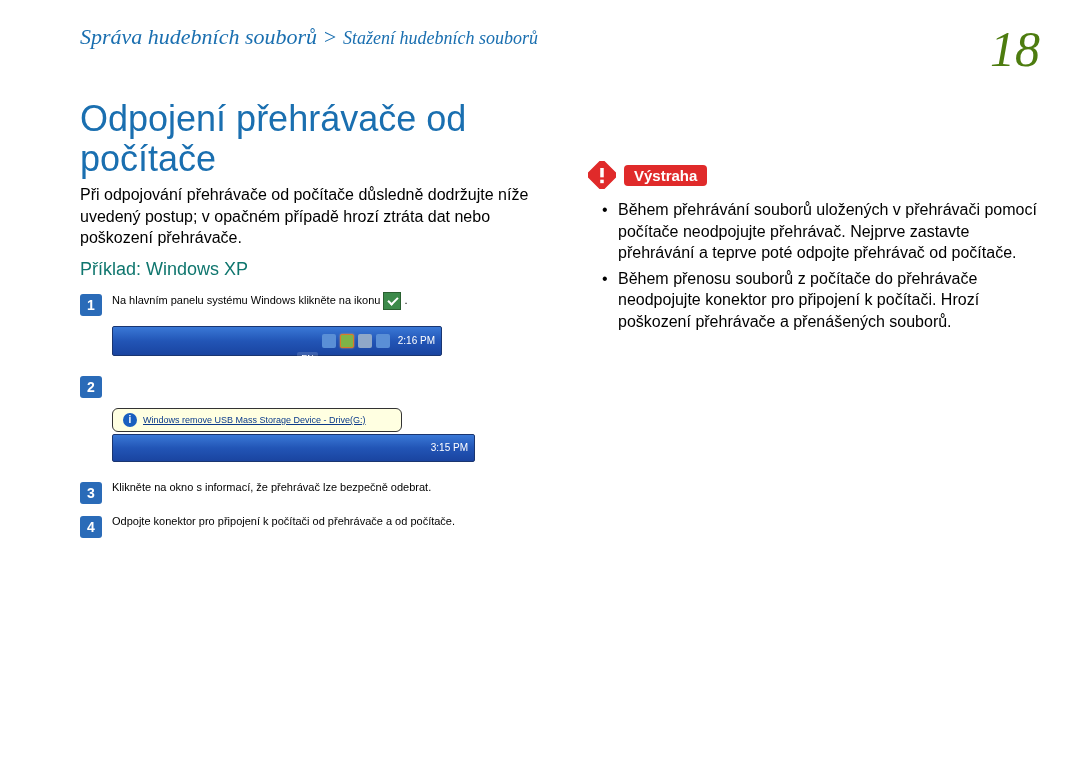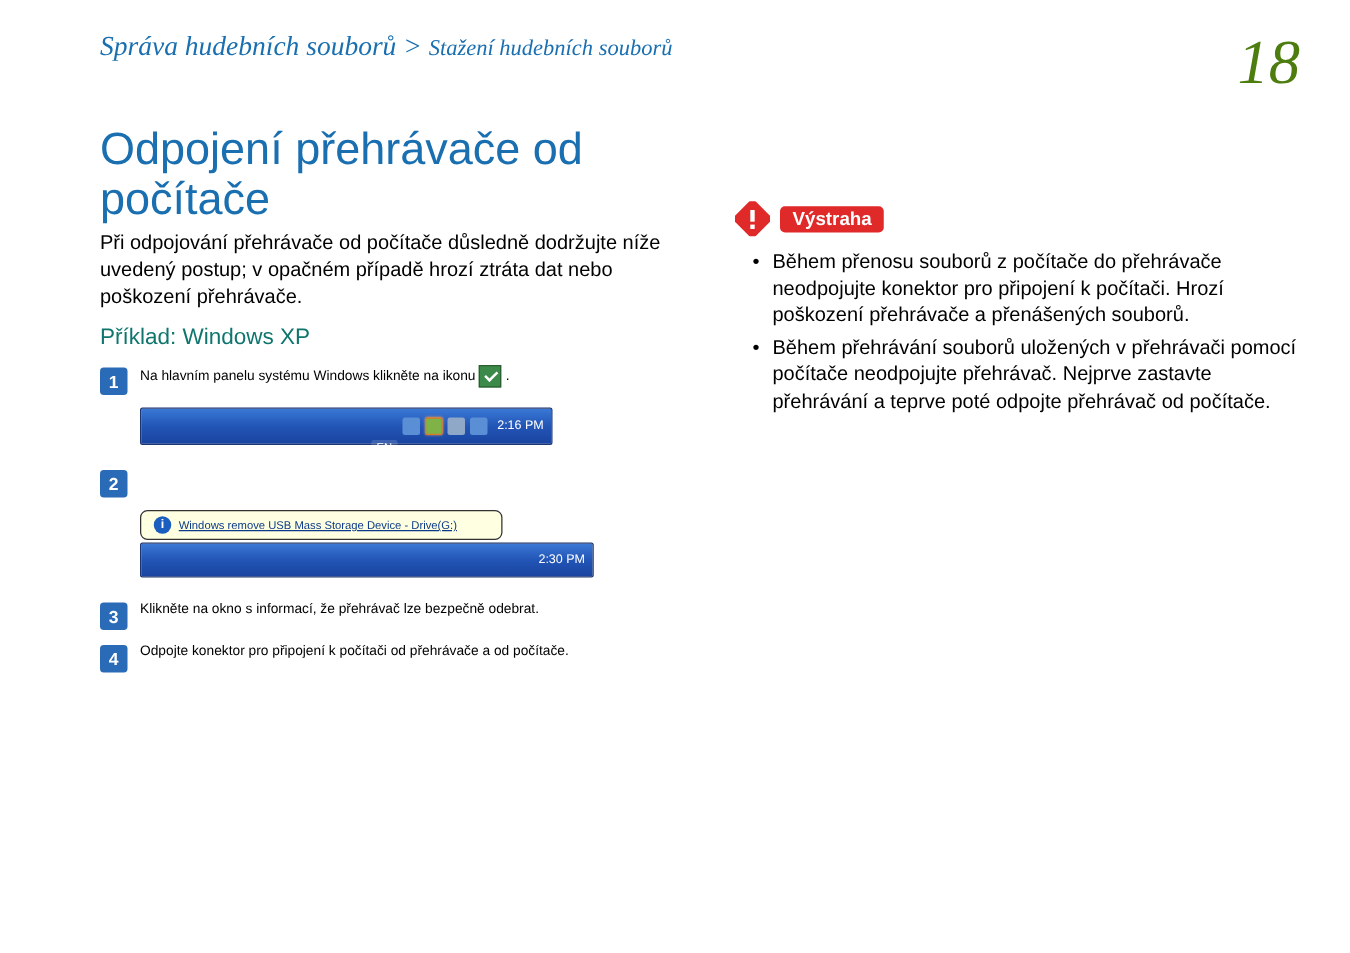--- a/index.html
+++ b/index.html
@@ -264,21 +264,21 @@
     <div class="balloon-container">
       <div class="balloon">
         <span class="info">i</span>
         <span class="balloon-link">Windows remove USB Mass Storage Device - Drive(G:)</span>
       </div>
       <div class="taskbar2">
         <span class="tray-icon blue"></span>
         <span class="tray-icon"></span>
         <span class="tray-icon sound"></span>
         <span class="tray-icon blue"></span>
-        <span class="time">2:30 PM</span>
+        <span class="time">3:15 PM</span>
       </div>
     </div>
 
     <div class="step">
       <div class="step-num">3</div>
       <div class="step-text">Klikněte na okno s informací, že přehrávač lze bezpečně odebrat.</div>
     </div>
 
     <div class="step">
       <div class="step-num">4</div>
@@ -291,17 +291,17 @@
       <span class="warning-icon">
         <svg viewBox="0 0 24 24">
           <rect x="2" y="2" width="20" height="20" rx="3" fill="#e02a2a" transform="rotate(45 12 12)"></rect>
           <rect x="10.5" y="6" width="3" height="8" fill="#fff"></rect>
           <rect x="10.5" y="16" width="3" height="3" fill="#fff"></rect>
         </svg>
       </span>
       <span class="warning-label">Výstraha</span>
     </div>
     <ul class="warning-list">
+      <li>Během přehrávání souborů uložených v přehrávači pomocí počítače neodpojujte přehrávač. Nejprve zastavte přehrávání a teprve poté odpojte přehrávač od počítače.</li>
       <li>Během přenosu souborů z počítače do přehrávače neodpojujte konektor pro připojení k počítači. Hrozí poškození přehrávače a přenášených souborů.</li>
-      <li>Během přehrávání souborů uložených v přehrávači pomocí počítače neodpojujte přehrávač. Nejprve zastavte přehrávání a teprve poté odpojte přehrávač od počítače.</li>
     </ul>
   </div>
 </div>
 
 </body></html>

